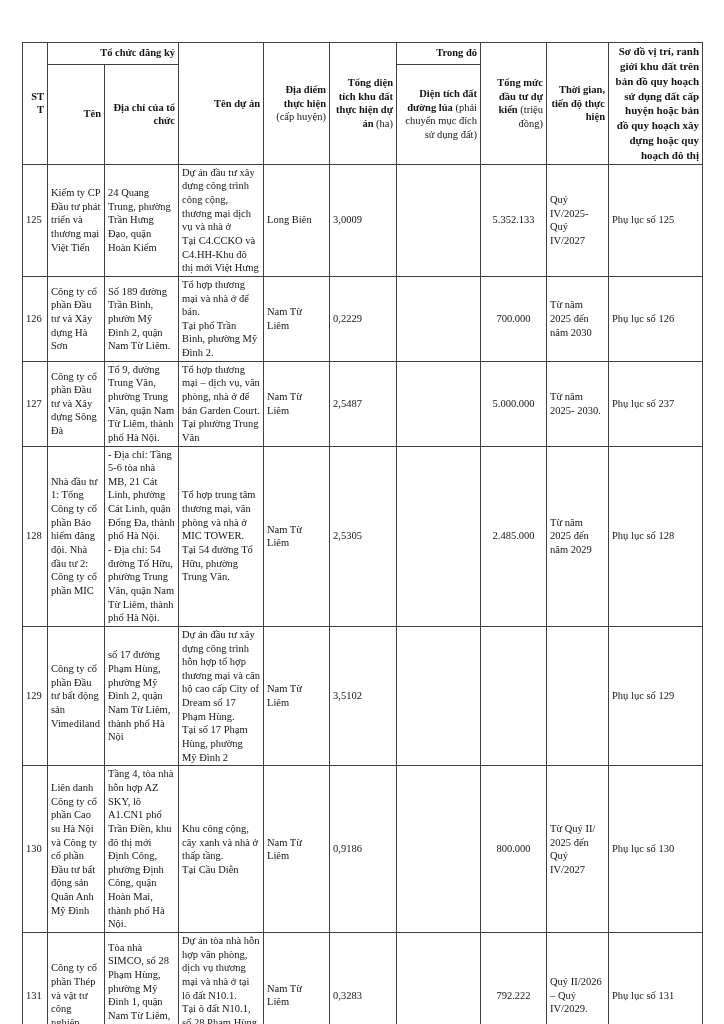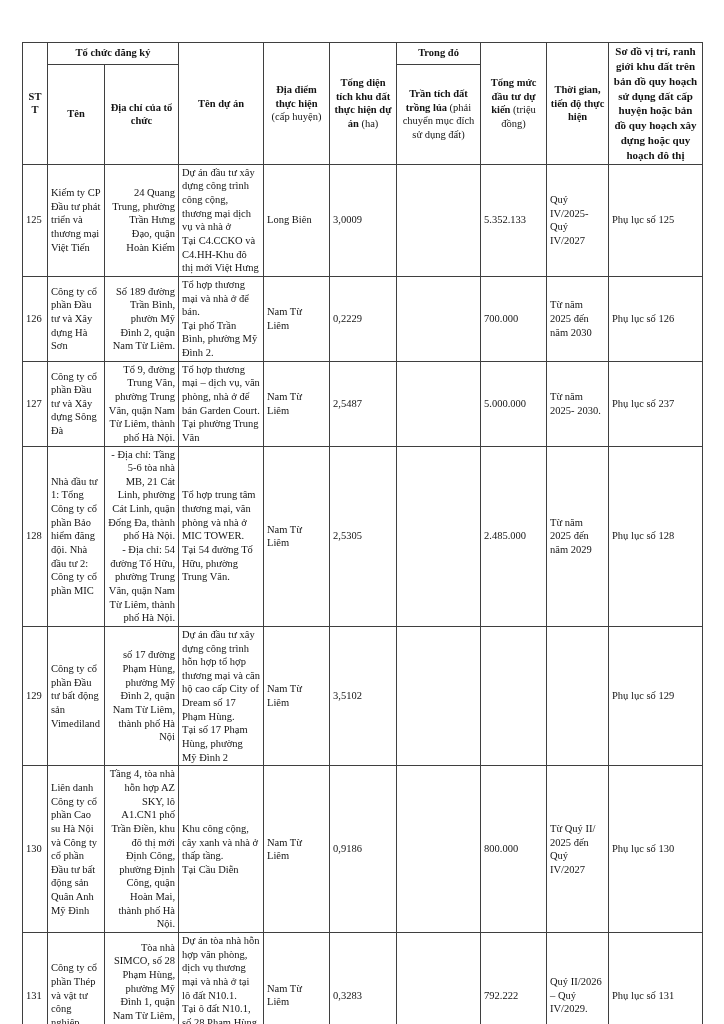--- a/index.html
+++ b/index.html
@@ -13,25 +13,25 @@
   }
   th,td{
     border:1px solid #3f3f3f;
     padding:1px 3px;
     font-size:10.5px;line-height:1.3;
     vertical-align:middle;
     white-space:pre-line;
     word-wrap:break-word;
     overflow:hidden;
   }
-  th{font-weight:bold;text-align:center;font-family:Liberation Serif, serif;}
+  th{font-weight:bold;text-align:right;font-family:Liberation Serif, serif;}
   th .sub{font-weight:normal;}
   .c{}
-  .l{text-align:right}
-  .r{text-align:left}
+  .l{text-align:left}
+  .r{text-align:center}
   .map-h{font-size:11px;line-height:1.35;}
   tr.h1{height:16px;}
   tr.h2{height:77px;}
   .footer{
     position:absolute;top:977px;left:0;width:100%;
     text-align:center;font-size:11px;color:#141414;margin-top:48px;
   }
 </style>
 </head>
 <body>
@@ -57,21 +57,21 @@
     <th rowspan="2"><span>Địa điểm thực hiện</span><span class="sub"> (cấp huyện)</span></th>
     <th rowspan="2"><span>Tổng diện tích khu đất thực hiện dự án</span><span class="sub"> (ha)</span></th>
     <th>Trong đó</th>
     <th rowspan="2"><span>Tổng mức đầu tư dự kiến</span><span class="sub"> (triệu đồng)</span></th>
     <th rowspan="2">Thời gian, tiến độ thực hiện</th>
     <th rowspan="2" class="map-h">Sơ đồ vị trí, ranh giới khu đất trên bản đồ quy hoạch sử dụng đất cấp huyện hoặc bản đồ quy hoạch xây dựng hoặc quy hoạch đô thị</th>
   </tr>
   <tr class="h2">
     <th>Tên</th>
     <th>Địa chỉ của tổ chức</th>
-    <th><span>Trần tích đất trồng lúa</span><span class="sub"> (phải chuyển mục đích sử dụng đất)</span></th>
+    <th><span>Diện tích đất đường lúa</span><span class="sub"> (phải chuyển mục đích sử dụng đất)</span></th>
   </tr>
 
   <tr style="height:102px">
     <td class="c">125</td>
     <td class="c">Kiếm ty CP Đầu tư phát triển và thương mại Việt Tiến</td>
     <td class="l">24 Quang Trung, phường Trần Hưng Đạo, quận Hoàn Kiếm</td>
     <td class="c">Dự án đầu tư xây dựng công trình công cộng, thương mại dịch vụ và nhà ở
 Tại C4.CCKO và C4.HH-Khu đô thị mới Việt Hưng</td>
     <td class="c">Long Biên</td>
     <td class="c">3,0009</td>

